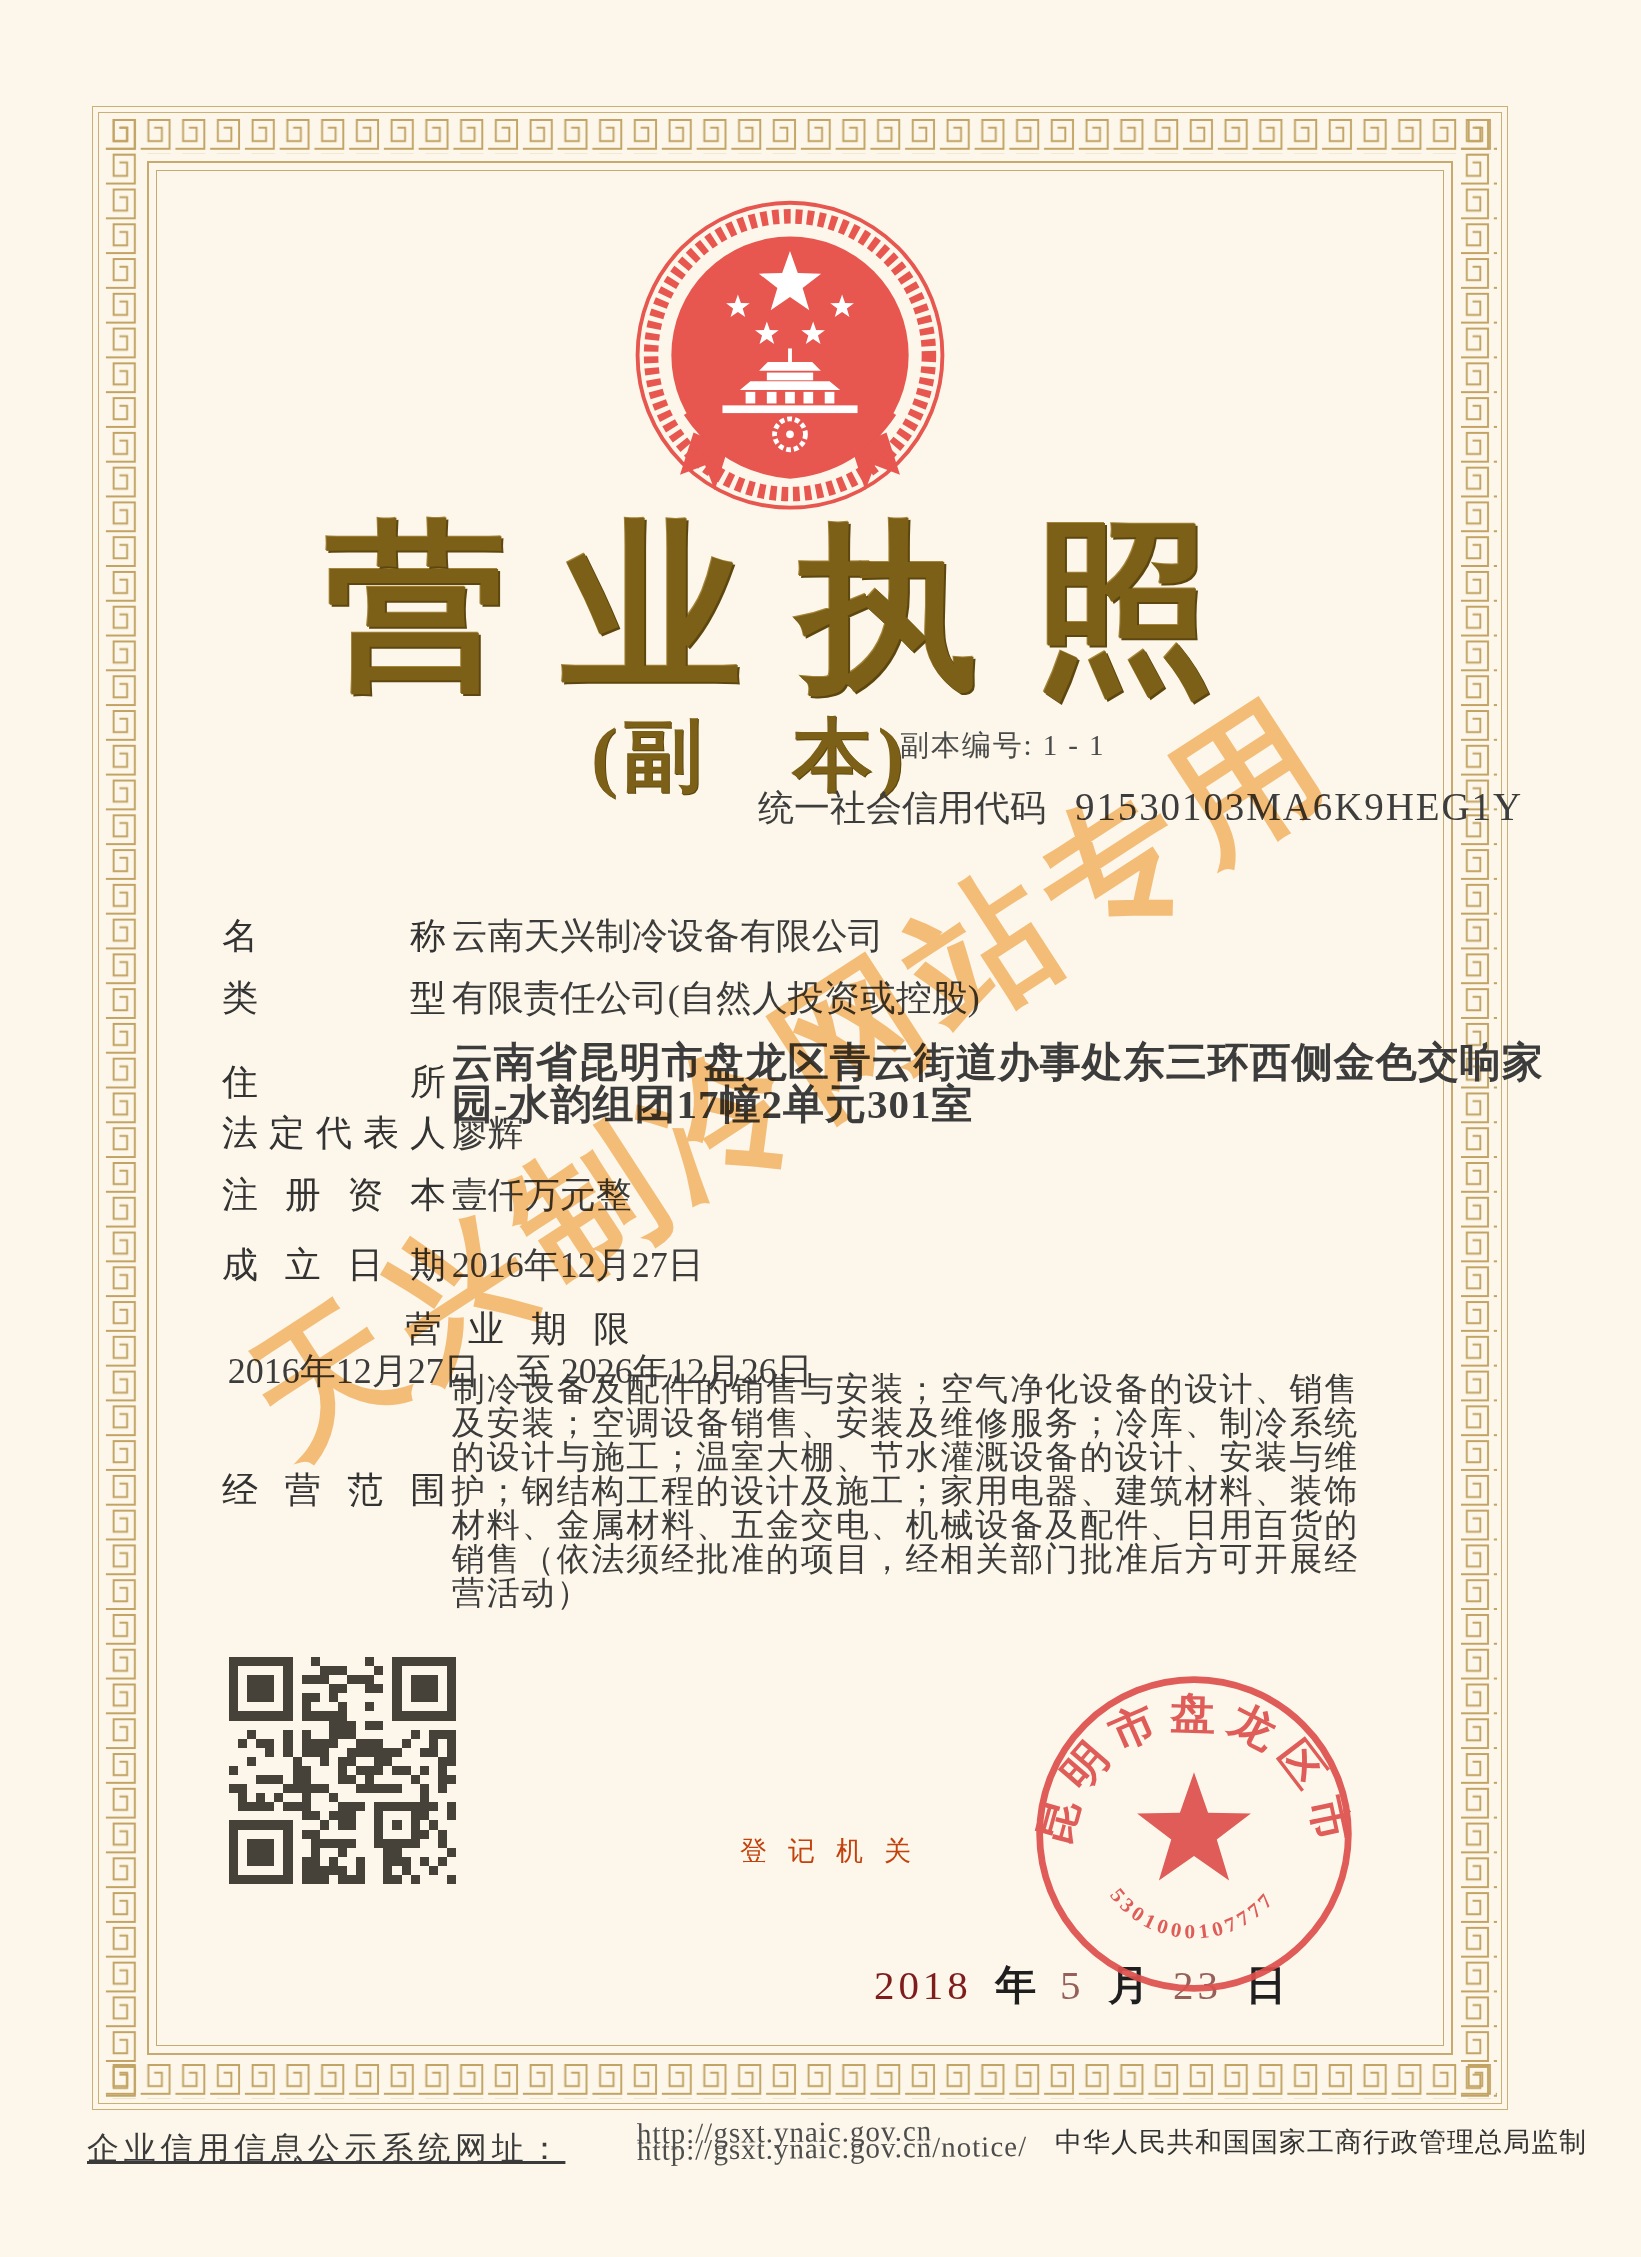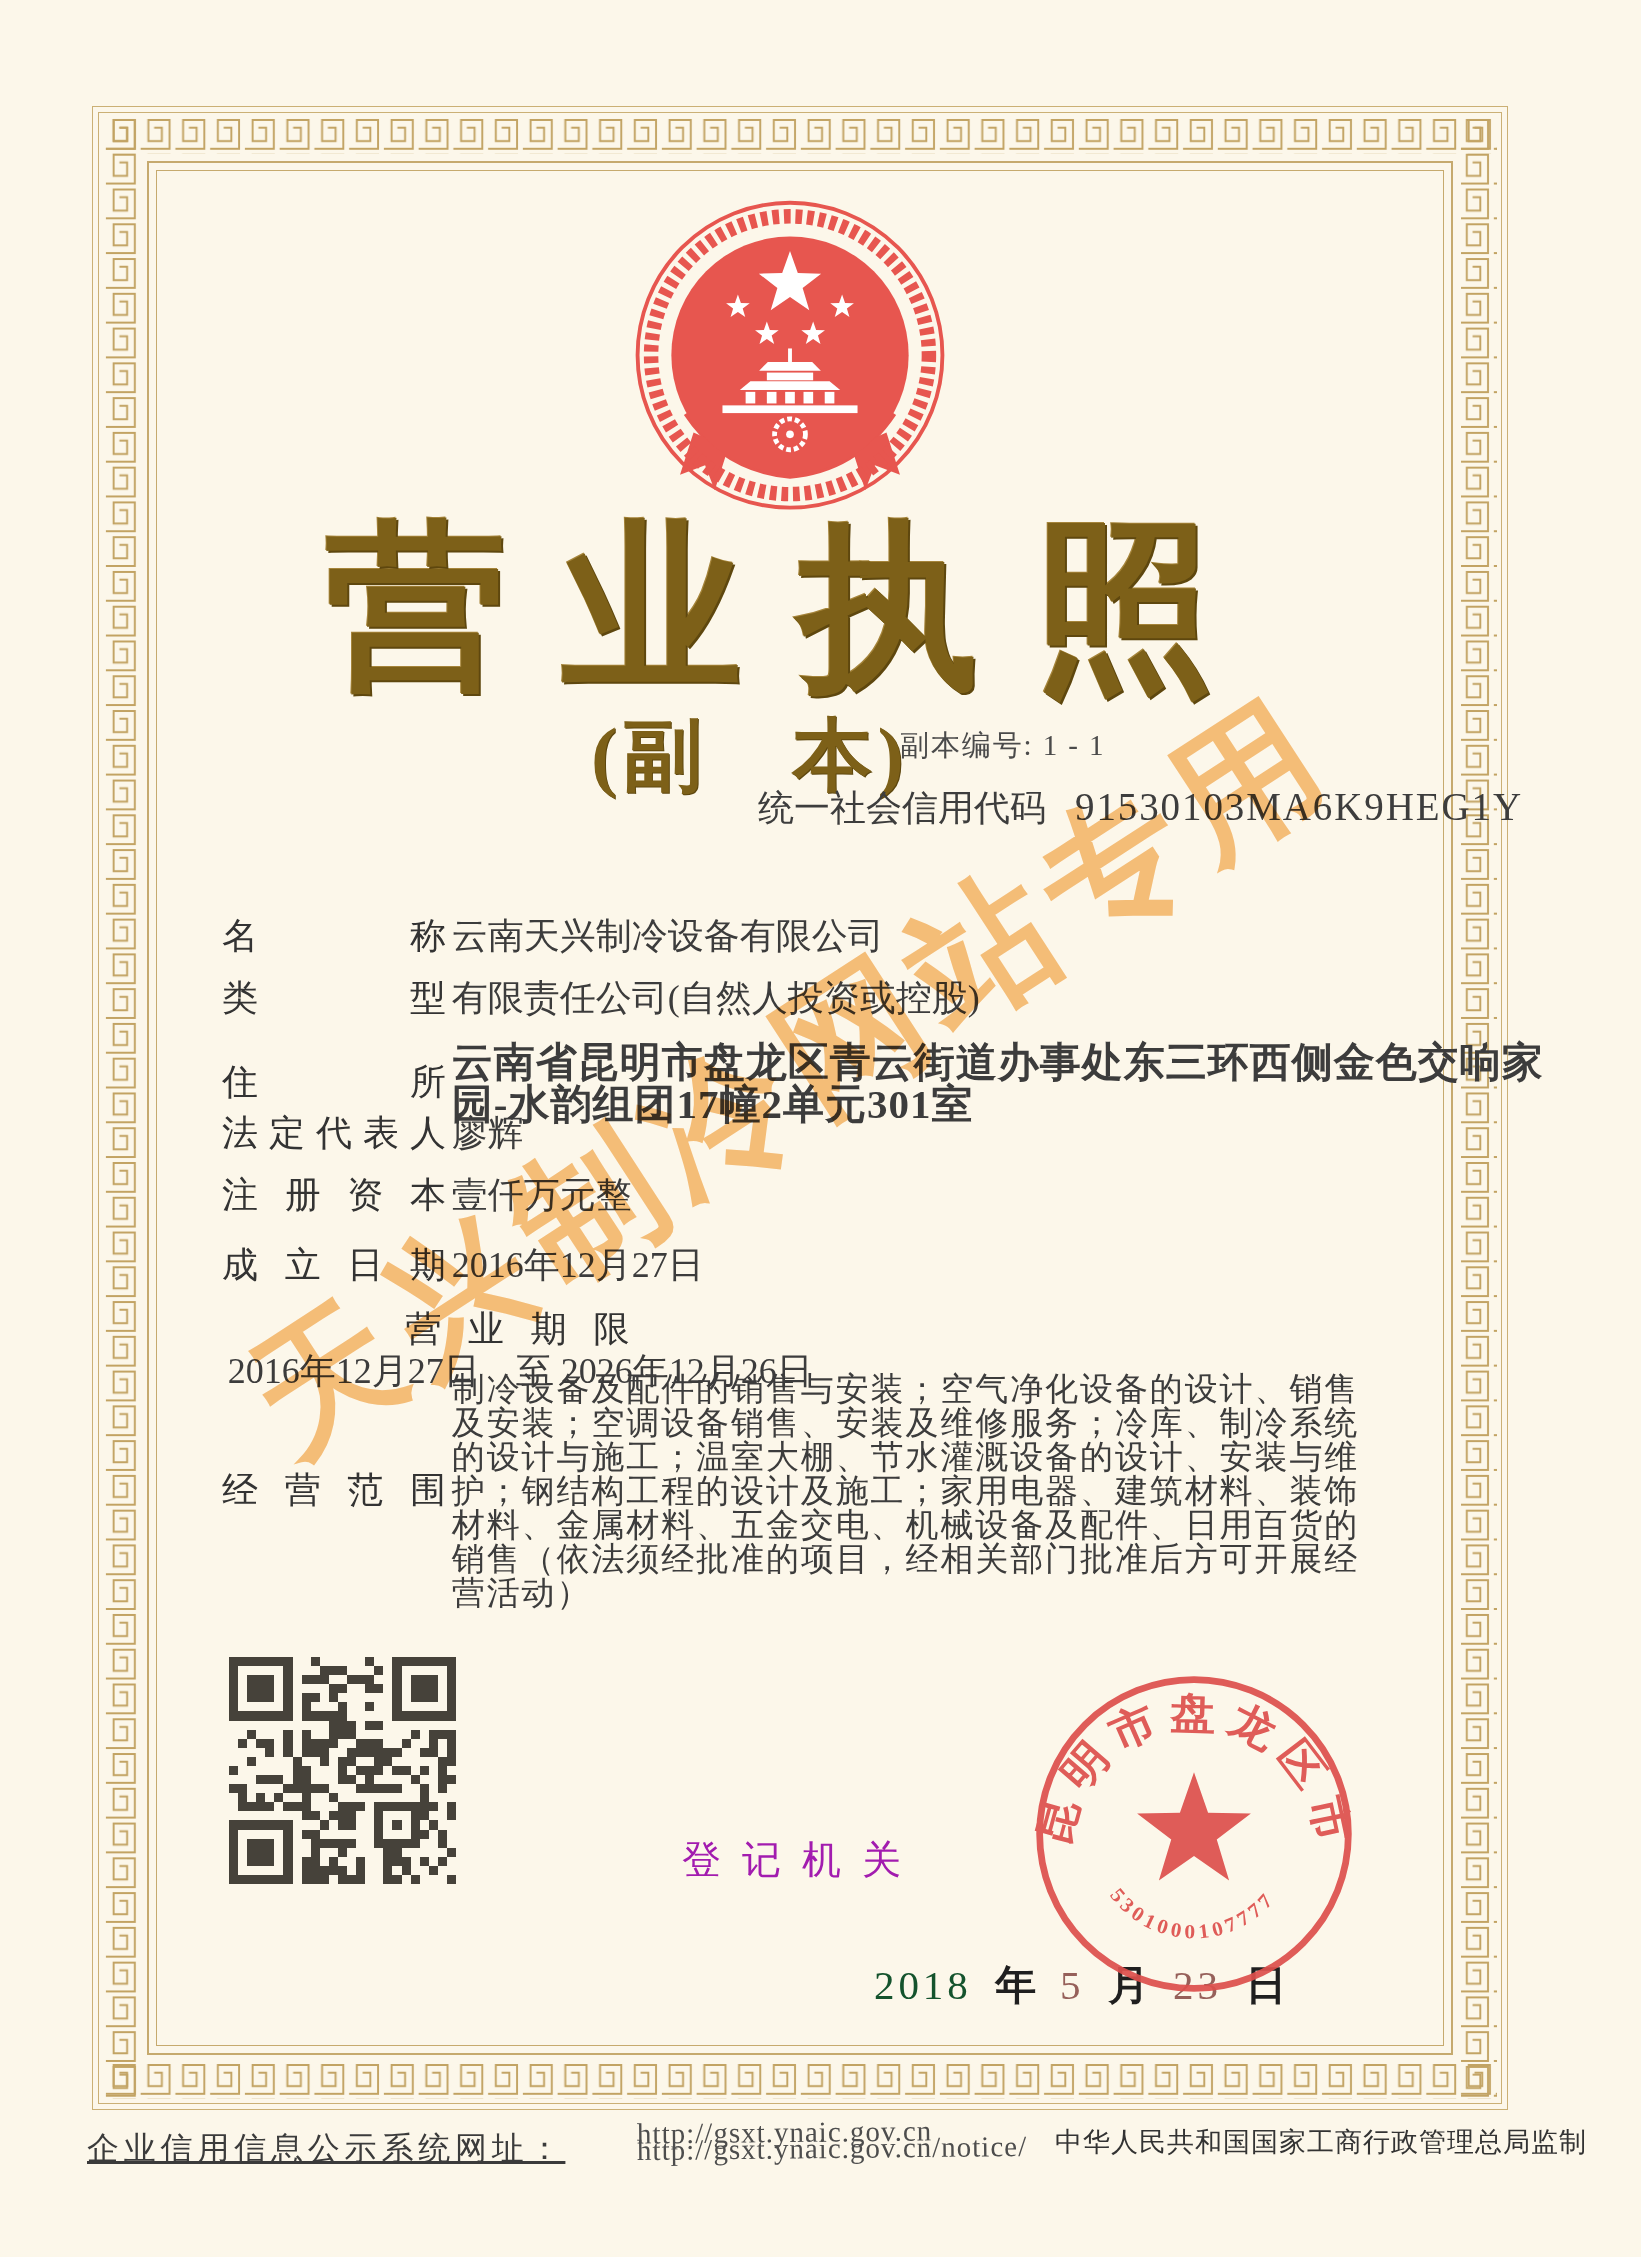--- a/index.html
+++ b/index.html
@@ -41,25 +41,25 @@
   .r-name{top:915px;} .r-type{top:977px;} .r-addr{top:1041px;}
   .r-legal{top:1112px;} .r-cap{top:1174px;} .r-est{top:1244px;}
   .r-term{top:1309px;flex-direction:column;} .r-scope{top:1372px;}
   
   .watermark{position:absolute;left:792px;top:1077px;z-index:6;pointer-events:none;
              transform:translate(-50%,-50%) rotate(-33deg);
              white-space:nowrap;font-weight:700;font-size:143px;letter-spacing:13.5px;
              color:rgba(246,184,108,0.85);mix-blend-mode:multiply;}
   
   .qr{position:absolute;left:229px;top:1657px;width:227px;height:227px;}
-  .regauth{position:absolute;left:682px;top:1833px;font-size:39px;color:#a21caf;
+  .regauth{position:absolute;left:740px;top:1833px;font-size:27px;color:#c2410c;
            letter-spacing:21px;white-space:nowrap;}
   .dateline{position:absolute;left:874px;top:1958px;font-size:41px;white-space:nowrap;
             color:#222;}
-  .dateline .num{color:#14532d;letter-spacing:3.9px;}
+  .dateline .num{color:#7f1d1d;letter-spacing:3.9px;}
   .dateline .num.stamped{color:#96605a;}
   .dateline .unit{font-weight:700;color:#1f1f1f;margin:0 13.5px;}
   .seal{position:absolute;left:1030px;top:1670px;width:328px;height:328px;z-index:7;
         opacity:.92;}
   
   .footer-left{position:absolute;left:87px;top:2127px;font-size:32px;color:#3b3b3b;
                letter-spacing:4.8px;white-space:nowrap;text-decoration:underline;}
   .urls{position:absolute;left:637px;top:2116px;width:541px;height:68px;}
   .url{position:absolute;left:0;font-size:29px;color:#4d4d4d;letter-spacing:1px;
        white-space:nowrap;font-family:"Liberation Serif","DejaVu Serif",serif;}

